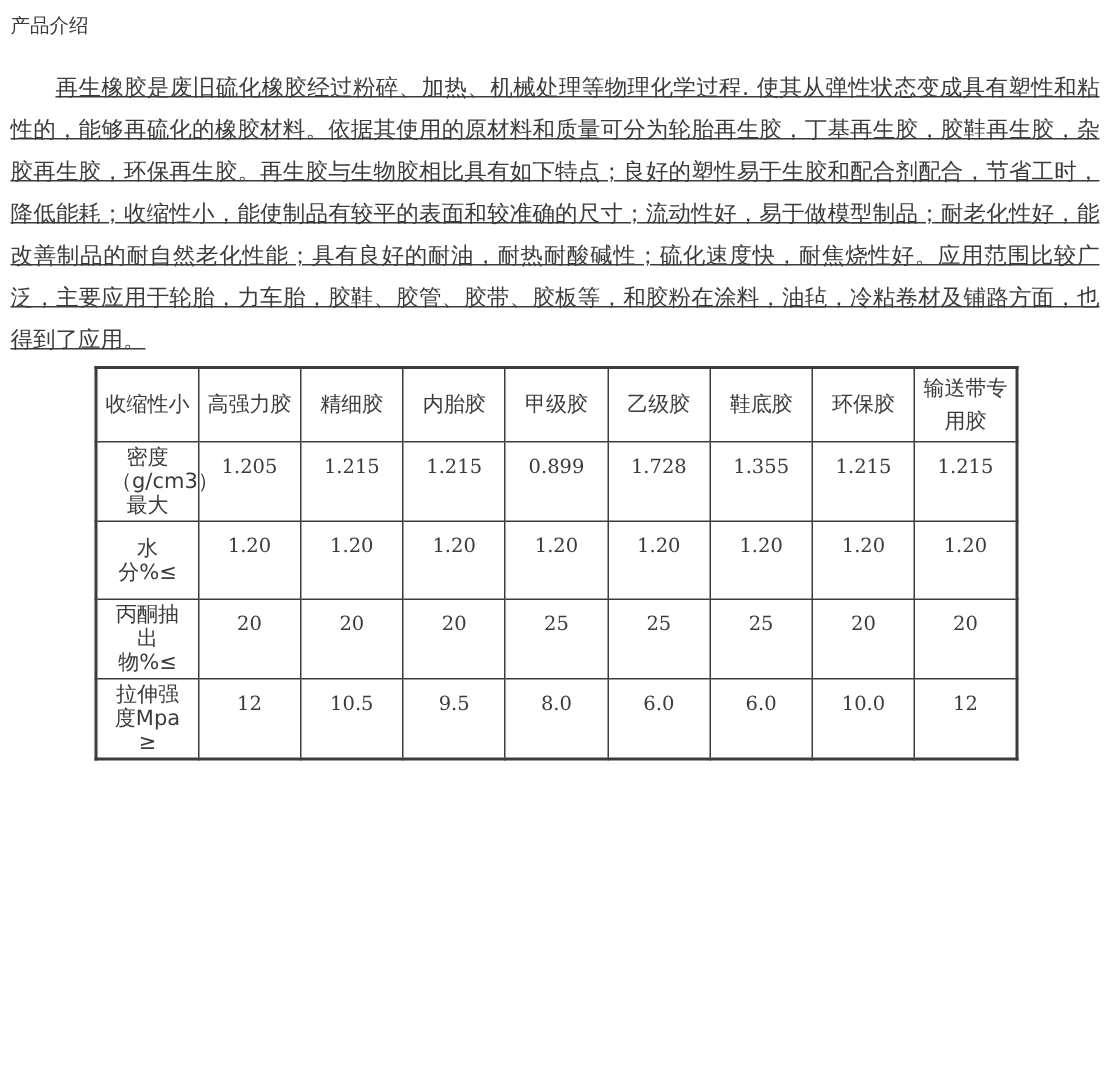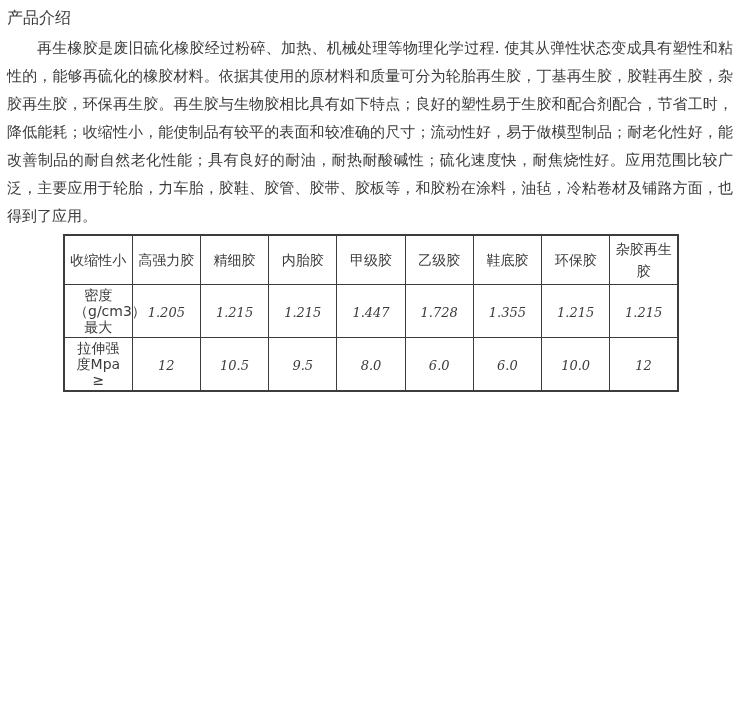--- a/index.html
+++ b/index.html
@@ -11,31 +11,32 @@
     overflow: hidden;
     font-family: "DejaVu Sans", sans-serif;
     color: #3b3b3b;
   }
   .page {
     padding: 8px 4px 0 7px;
     box-sizing: border-box;
     width: 739px;
   }
   .title {
-    font-size: 16px;
+    font-size: 13px;
     line-height: 20px;
-    margin-bottom: 6px;
+    margin-bottom: 16px;
   }
   .intro {
     margin: 0;
     font-size: 15px;
     line-height: 28px;
     text-indent: 2em;
     text-align: justify;
     width: 726px;
+    text-decoration: underline;
   }
   .caption {
     font-size: 15px;
     line-height: 24px;
     margin-top: 2px;
   }
   table.quality-table {
     border-collapse: collapse;
     table-layout: fixed;
     margin-left: 56px;
@@ -63,24 +64,23 @@
     font-size: 14px;
     line-height: 16px;
     vertical-align: middle;
     padding: 2px 9px;
     margin-top: 15px;
   }
   table.quality-table td.value-cell {
     width: 60px;
     height: 52px;
     vertical-align: top;
-    padding-top: 20px;
+    padding-top: 9px;
     font-size: 13px;
     font-family: "DejaVu Serif", serif;
-    font-style: italic;
   }
 </style>
 </head>
 <body>
 
 <div class="page">
 
   <div class="title">产品介绍</div>
 
   <p class="intro">再生橡胶是废旧硫化橡胶经过粉碎、加热、机械处理等物理化学过程. 使其从弹性状态变成具有塑性和粘性的，能够再硫化的橡胶材料。依据其使用的原材料和质量可分为轮胎再生胶，丁基再生胶，胶鞋再生胶，杂胶再生胶，环保再生胶。再生胶与生物胶相比具有如下特点；良好的塑性易于生胶和配合剂配合，节省工时，降低能耗；收缩性小，能使制品有较平的表面和较准确的尺寸；流动性好，易于做模型制品；耐老化性好，能改善制品的耐自然老化性能；具有良好的耐油，耐热耐酸碱性；硫化速度快，耐焦烧性好。应用范围比较广泛，主要应用于轮胎，力车胎，胶鞋、胶管、胶带、胶板等，和胶粉在涂料，油毡，冷粘卷材及铺路方面，也得到了应用。</p>
@@ -90,34 +90,56 @@
     <thead>
       <tr>
           <th>收缩性小</th>
           <th>高强力胶</th>
           <th>精细胶</th>
           <th>内胎胶</th>
           <th>甲级胶</th>
           <th>乙级胶</th>
           <th>鞋底胶</th>
           <th>环保胶</th>
-          <th>杂胶再生胶</th>
+          <th>输送带专用胶</th>
         </tr>
     </thead>
     <tbody>
         <tr>
           <td class="row-label">密度（g/cm3）最大</td>
           <td class="value-cell">1.205</td>
           <td class="value-cell">1.215</td>
           <td class="value-cell">1.215</td>
-          <td class="value-cell">1.447</td>
+          <td class="value-cell">0.899</td>
           <td class="value-cell">1.728</td>
           <td class="value-cell">1.355</td>
           <td class="value-cell">1.215</td>
           <td class="value-cell">1.215</td>
+        </tr>
+        <tr>
+          <td class="row-label">水分%≤</td>
+          <td class="value-cell">1.20</td>
+          <td class="value-cell">1.20</td>
+          <td class="value-cell">1.20</td>
+          <td class="value-cell">1.20</td>
+          <td class="value-cell">1.20</td>
+          <td class="value-cell">1.20</td>
+          <td class="value-cell">1.20</td>
+          <td class="value-cell">1.20</td>
+        </tr>
+        <tr>
+          <td class="row-label">丙酮抽出物%≤</td>
+          <td class="value-cell">20</td>
+          <td class="value-cell">20</td>
+          <td class="value-cell">20</td>
+          <td class="value-cell">25</td>
+          <td class="value-cell">25</td>
+          <td class="value-cell">25</td>
+          <td class="value-cell">20</td>
+          <td class="value-cell">20</td>
         </tr>
         <tr>
           <td class="row-label">拉伸强度Mpa ≥</td>
           <td class="value-cell">12</td>
           <td class="value-cell">10.5</td>
           <td class="value-cell">9.5</td>
           <td class="value-cell">8.0</td>
           <td class="value-cell">6.0</td>
           <td class="value-cell">6.0</td>
           <td class="value-cell">10.0</td>

